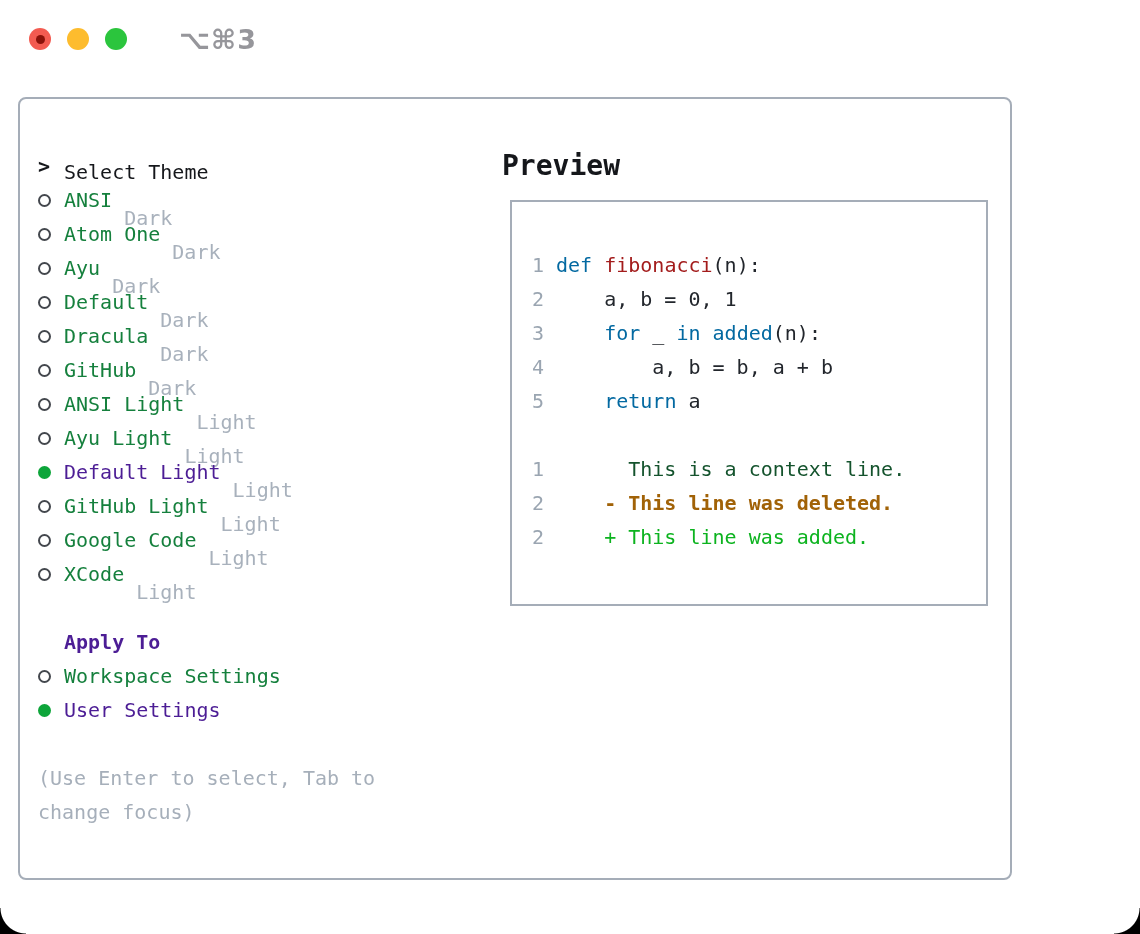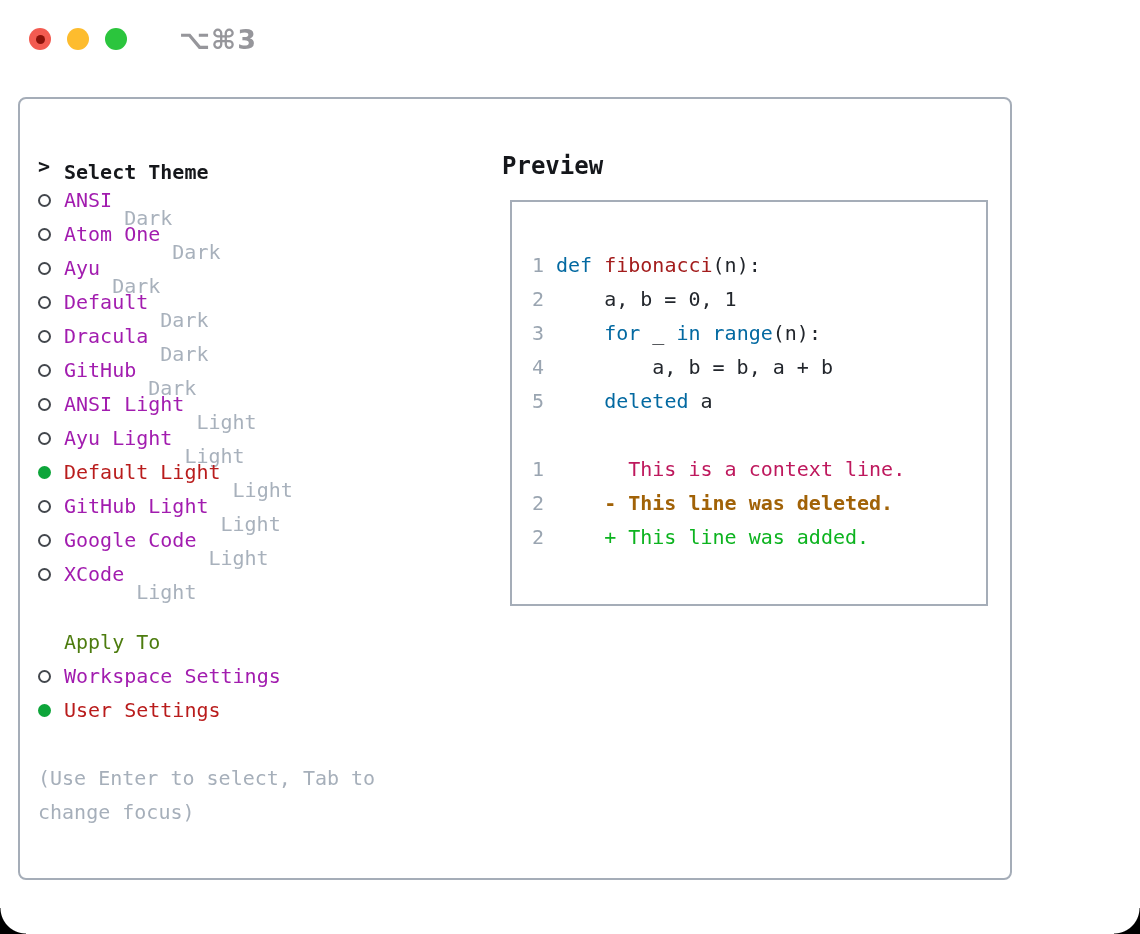--- a/index.html
+++ b/index.html
@@ -22,41 +22,41 @@
             font-weight:bold;font-size:27px;color:#96969b;letter-spacing:1px;}
 
   
   .panel{position:absolute;left:18px;top:97px;width:994px;height:783px;
          border:2px solid #a5adb8;border-radius:8px;background:#fff;box-sizing:border-box;}
 
   .left{position:absolute;left:18px;top:50px;width:430px;font-size:20px;line-height:34px;color:#30343b;}
   .row{height:34px;display:flex;align-items:center;white-space:pre;}
   .marker{width:26px;flex:0 0 26px;display:flex;align-items:center;}
   .cursor{font-weight:bold;color:#15171b;}
-  .ttl{font-weight:bold;color:#15171b;margin-top:12px;}
-  .ttl2{color:#4d7c0f;}
+  .ttl{font-weight:normal;color:#15171b;margin-top:12px;}
+  .ttl2{color:#4c1d95;font-weight:bold;}
   .ring{width:13px;height:13px;border-radius:50%;border:2px solid #43474d;box-sizing:border-box;}
   .ring.sel{border:none;background:#0da53a;}
-  .lbl{color:#a21caf;}
-  .lbl.sel{color:#b91c1c;}
+  .lbl{color:#15803d;}
+  .lbl.sel{color:#4c1d95;}
   .tag{color:#a8b1bc;margin-left:12px;margin-top:36px;}
   .spacer{height:34px;}
   .help{margin-top:0;color:#a6afba;white-space:normal;width:420px;}
 
   .right{position:absolute;left:482px;top:50px;}
-  .pv-title{font-weight:bold;font-size:24px;line-height:34px;color:#15171b;}
+  .pv-title{font-weight:bold;font-size:28px;line-height:34px;color:#15171b;}
   .pv-box{margin-left:8px;margin-top:17px;width:478px;height:406px;border:2px solid #a5adb8;
           box-sizing:border-box;padding:46px 0 0 20px;overflow:hidden;}
   .cl{height:34px;display:flex;align-items:center;font-size:20px;white-space:pre;}
   .cl .num{width:24px;flex:0 0 24px;color:#9aa5b1;}
   .blank{height:34px;}
   .seg-code{color:#22262c;}
   .seg-kw{color:#0369a1;}
   .seg-fn{color:#a31c1c;}
-  .seg-ctx{color:#be185d;}
+  .seg-ctx{color:#14532d;}
   .seg-del{color:#a16207;font-weight:bold;}
   .seg-add{color:#0cb31f;}
 </style>
 </head>
 <body>
 
 <div class="window">
 
   <div class="titlebar">
     <span class="light red">
@@ -102,23 +102,23 @@
 
       <div class="help">(Use Enter to select, Tab to change focus)</div>
     </div>
 
     <div class="right">
       <div class="pv-title">Preview</div>
       <div class="pv-box">
         <div id="code-lines">
             <div class="cl"><span class="num">1</span><span class="seg-kw">def</span><span class="seg-code"> </span><span class="seg-fn">fibonacci</span><span class="seg-code">(n):</span></div>
             <div class="cl"><span class="num">2</span><span class="seg-code">    a, b = 0, 1</span></div>
-            <div class="cl"><span class="num">3</span><span class="seg-code">    </span><span class="seg-kw">for</span><span class="seg-code"> _ </span><span class="seg-kw">in</span><span class="seg-code"> </span><span class="seg-kw">range</span><span class="seg-code">(n):</span></div>
+            <div class="cl"><span class="num">3</span><span class="seg-code">    </span><span class="seg-kw">for</span><span class="seg-code"> _ </span><span class="seg-kw">in</span><span class="seg-code"> </span><span class="seg-kw">added</span><span class="seg-code">(n):</span></div>
             <div class="cl"><span class="num">4</span><span class="seg-code">        a, b = b, a + b</span></div>
-            <div class="cl"><span class="num">5</span><span class="seg-code">    </span><span class="seg-kw">deleted</span><span class="seg-code"> a</span></div>
+            <div class="cl"><span class="num">5</span><span class="seg-code">    </span><span class="seg-kw">return</span><span class="seg-code"> a</span></div>
           </div>
         <div class="blank"></div>
         <div id="diff-lines">
             <div class="cl"><span class="num">1</span><span class="seg-ctx">      This is a context line.</span></div>
             <div class="cl"><span class="num">2</span><span class="seg-del">    - This line was deleted.</span></div>
             <div class="cl"><span class="num">2</span><span class="seg-add">    + This line was added.</span></div>
           </div>
       </div>
     </div>
 

